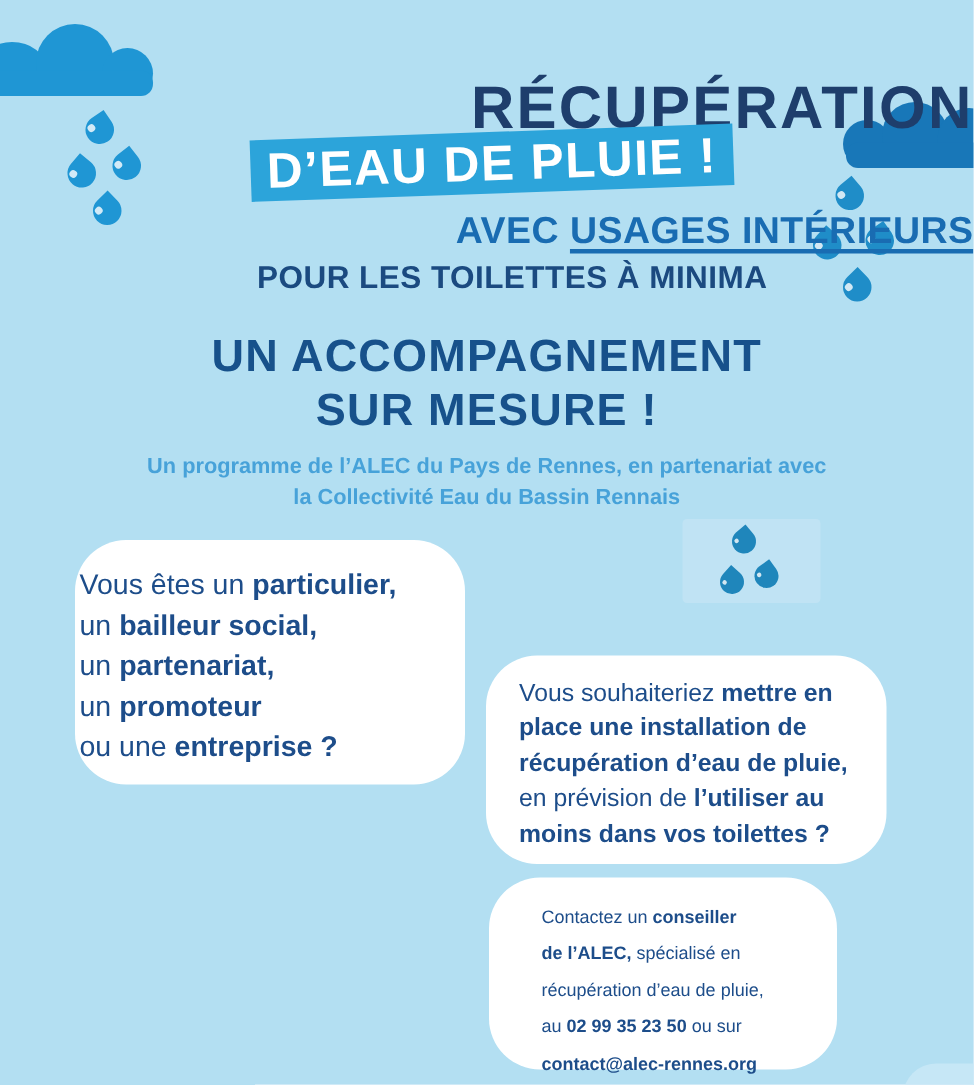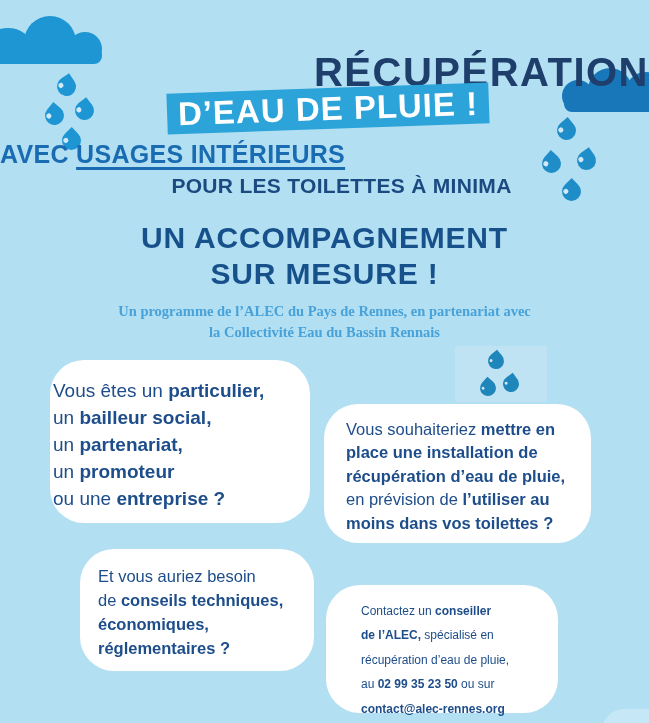--- a/index.html
+++ b/index.html
@@ -18,51 +18,51 @@
   .band{
     position:absolute;top:88px;left:167px;width:322px;height:41px;
     background:var(--band-bg,#2ca4da);transform:rotate(-2deg);
     display:flex;align-items:center;justify-content:center;
   }
   .band .band-text{
     color:var(--band-text,#ffffff);font-size:33px;font-weight:bold;
     letter-spacing:1px;white-space:nowrap;
   }
   .subtitle{
-    position:absolute;top:140px;left:0;width:100%;text-align:left;
+    position:absolute;top:140px;left:0;width:100%;text-align:right;
     font-size:25px;font-weight:bold;color:var(--subtitle-blue,#196cb2);
     letter-spacing:0.3px;
   }
   .subtitle .u{text-decoration:underline;text-decoration-thickness:2.5px;text-underline-offset:4px;}
   .subtitle2{
     position:absolute;top:174px;left:17px;width:100%;text-align:center;
     font-size:21px;font-weight:bold;color:var(--subtitle2-navy,#1b4a80);
     letter-spacing:0.3px;
   }
   .headline{
     position:absolute;top:220px;left:0;width:100%;text-align:center;
     font-size:30px;font-weight:bold;color:var(--headline-navy,#17518b);
     line-height:36px;letter-spacing:0.8px;
   }
   .headline span{display:block;}
   .program{
     position:absolute;top:301px;left:0;width:100%;text-align:center;
     font-size:14.5px;font-weight:bold;color:var(--program-blue,#47a2d9);
     line-height:21px;
   }
-  .program span{display:block;font-family:Liberation Serif, serif;}
+  .program span{display:block;}
   
   .bubble{
     position:absolute;background:var(--bubble-bg,#ffffff);
     border-radius:34px;color:var(--bubble-text,#1d4d8a);
     box-sizing:border-box;
   }
   .bubble .b{font-weight:bold;}
   .bubble1{left:50px;top:360px;width:260px;height:163px;padding:17px 0 0 3px;font-size:19px;line-height:27px;}
-  .bubble2{left:324px;top:404px;width:267px;height:139px;padding:14px 0 0 22px;font-size:16.5px;line-height:23.4px;}
+  .bubble2{left:324px;top:437px;width:267px;height:139px;padding:14px 0 0 22px;font-size:16.5px;line-height:23.4px;}
   .bubble3{left:80px;top:549px;width:234px;height:122px;padding:15px 0 0 18px;font-size:16.5px;line-height:24px;}
   .bubble4{left:326px;top:585px;width:232px;height:128px;padding:14px 0 0 35px;font-size:12px;line-height:24.4px;}
   
   .cloud{position:absolute;}
   .cloud-left svg{fill:var(--cloud-left,#1f96d4);}
   .cloud-right svg{fill:var(--cloud-right,#1877b8);}
   .drop{
     position:absolute;border-radius:0 50% 50% 50%;
   }
   .drop::after{
@@ -126,18 +126,17 @@
     <span>UN ACCOMPAGNEMENT</span>
     <span>SUR MESURE !</span>
   </div>
   <div class="program">
     <span>Un programme de l’ALEC du Pays de Rennes, en partenariat avec</span>
     <span>la Collectivité Eau du Bassin Rennais</span>
   </div>
 
   <div class="bubble bubble1"><span>Vous êtes un </span><span class="b">particulier,</span><br><span>un </span><span class="b">bailleur social,</span><br><span>un </span><span class="b">partenariat,</span><br><span>un </span><span class="b">promoteur</span><br><span>ou une </span><span class="b">entreprise ?</span></div>
   <div class="bubble bubble2"><span>Vous souhaiteriez </span><span class="b">mettre en</span><br><span class="b">place une installation de</span><br><span class="b">récupération d’eau de pluie,</span><br><span>en prévision de </span><span class="b">l’utiliser au</span><br><span class="b">moins dans vos toilettes ?</span></div>
-  <div class="bubble bubble3"><span>Et vous auriez besoin</span><br><span>de </span><span class="b">conseils techniques,</span><br><span class="b">économiques,</span><br><span class="b">réglementaires ?</span></div>
   <div class="bubble bubble4"><span>Contactez un </span><span class="b">conseiller</span><br><span class="b">de l’ALEC,</span><span> spécialisé en</span><br><span>récupération d’eau de pluie,</span><br><span>au </span><span class="b">02 99 35 23 50</span><span> ou sur</span><br><span class="b">contact@alec-rennes.org</span></div>
 
   <div class="peek"></div>
 
 </div>
 
 </body></html>

